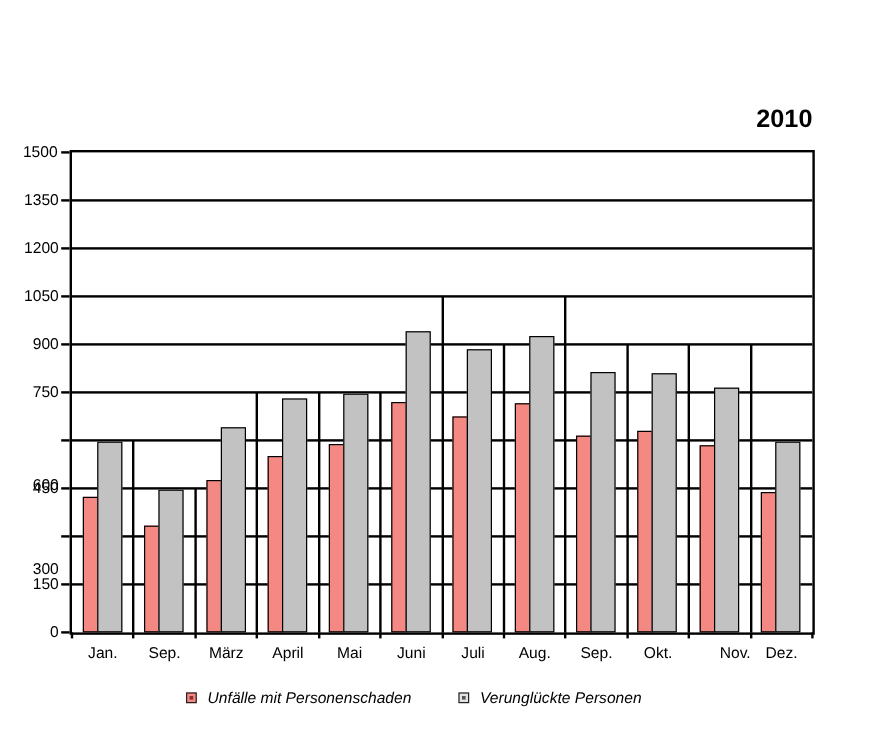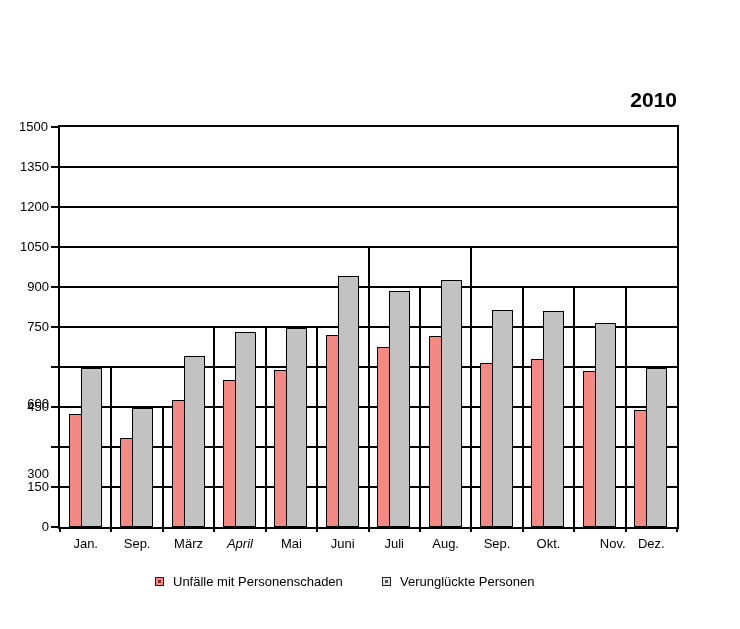--- a/index.html
+++ b/index.html
@@ -13,21 +13,21 @@
   .plot{position:absolute;left:60px;top:127px;width:617px;height:400px;background:#fff;}
   .frame{position:absolute;left:-2px;top:-2px;right:-2px;bottom:-2px;
          border:2px solid #000;pointer-events:none;z-index:6;}
   .gridline{position:absolute;left:0;width:100%;height:2px;background:#000;z-index:1;}
   .separator{position:absolute;width:2px;background:#000;bottom:0;z-index:2;}
   .bar{position:absolute;bottom:0;box-sizing:border-box;border:1px solid #000;z-index:3;}
   .ytick{position:absolute;width:7px;height:2px;background:#000;z-index:5;}
   .xtick{position:absolute;width:2px;height:5px;background:#000;z-index:5;}
   .ylabel{position:absolute;width:42px;text-align:right;font-size:13px;line-height:15px;}
   .xlabel{position:absolute;text-align:center;font-size:13px;line-height:15px;top:536px;}
-  .legend{position:absolute;left:0;top:574px;width:740px;height:20px;}
+  .legend{position:absolute;left:0;top:574px;width:740px;height:20px;font-style:italic;}
   .legend-entry{position:absolute;display:flex;align-items:center;gap:9px;font-size:13px;}
   .marker{width:9px;height:9px;box-sizing:border-box;border:1px solid #222;
           display:flex;align-items:center;justify-content:center;flex:0 0 auto;}
   .marker .inner{width:3px;height:3px;display:block;}
   .m1{background:#F48882;} .m1 .inner{background:#8a2f2f;}
   .m2{background:#e3e3e3;} .m2 .inner{background:#555;}
 </style>
 </head>
 <body>
 
@@ -109,21 +109,21 @@
       <div class="ylabel" style="left: 7px; top: 159px;">1350</div>
       <div class="ytick" style="left: 51px; top: 126px;"></div>
       <div class="ylabel" style="left: 6px; top: 119px;">1500</div>
       <div class="xtick" style="left: 59px; top: 527px;"></div>
       <div class="xlabel" style="left: 60px; width: 51.4167px;">Jan.</div>
       <div class="xtick" style="left: 110.417px; top: 527px;"></div>
       <div class="xlabel" style="left: 111.417px; width: 51.4167px;">Sep.</div>
       <div class="xtick" style="left: 161.833px; top: 527px;"></div>
       <div class="xlabel" style="left: 162.833px; width: 51.4167px;">März</div>
       <div class="xtick" style="left: 213.25px; top: 527px;"></div>
-      <div class="xlabel" style="left: 214.25px; width: 51.4167px; font-style: italic;">April</div>
+      <div class="xlabel" style="left: 214.25px; width: 51.4167px;">April</div>
       <div class="xtick" style="left: 264.667px; top: 527px;"></div>
       <div class="xlabel" style="left: 265.667px; width: 51.4167px;">Mai</div>
       <div class="xtick" style="left: 316.083px; top: 527px;"></div>
       <div class="xlabel" style="left: 317.083px; width: 51.4167px;">Juni</div>
       <div class="xtick" style="left: 367.5px; top: 527px;"></div>
       <div class="xlabel" style="left: 368.5px; width: 51.4167px;">Juli</div>
       <div class="xtick" style="left: 418.917px; top: 527px;"></div>
       <div class="xlabel" style="left: 419.917px; width: 51.4167px;">Aug.</div>
       <div class="xtick" style="left: 470.333px; top: 527px;"></div>
       <div class="xlabel" style="left: 471.333px; width: 51.4167px;">Sep.</div>

